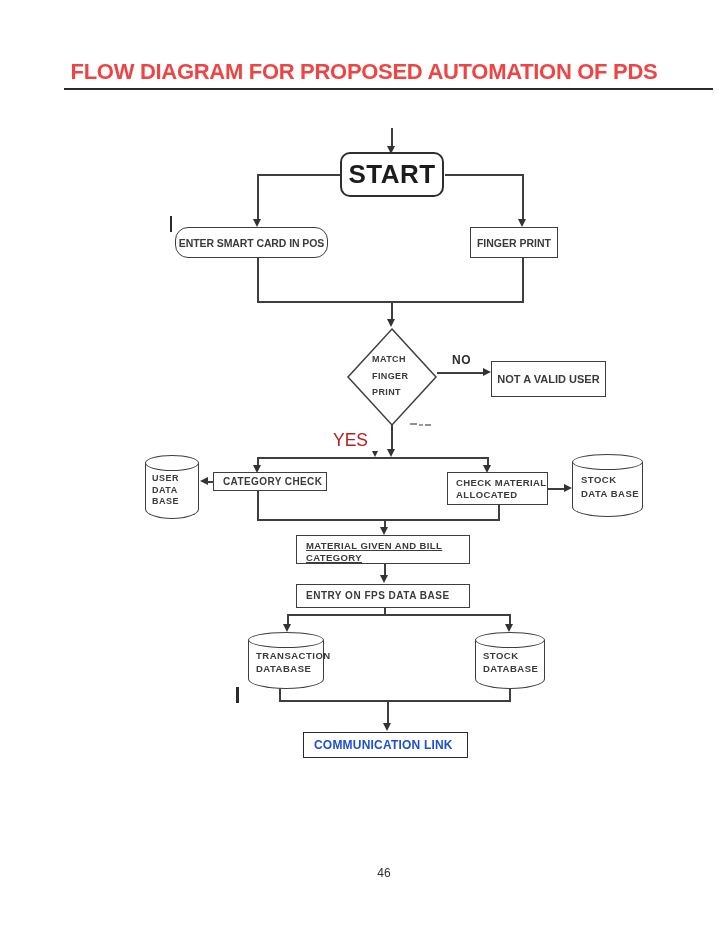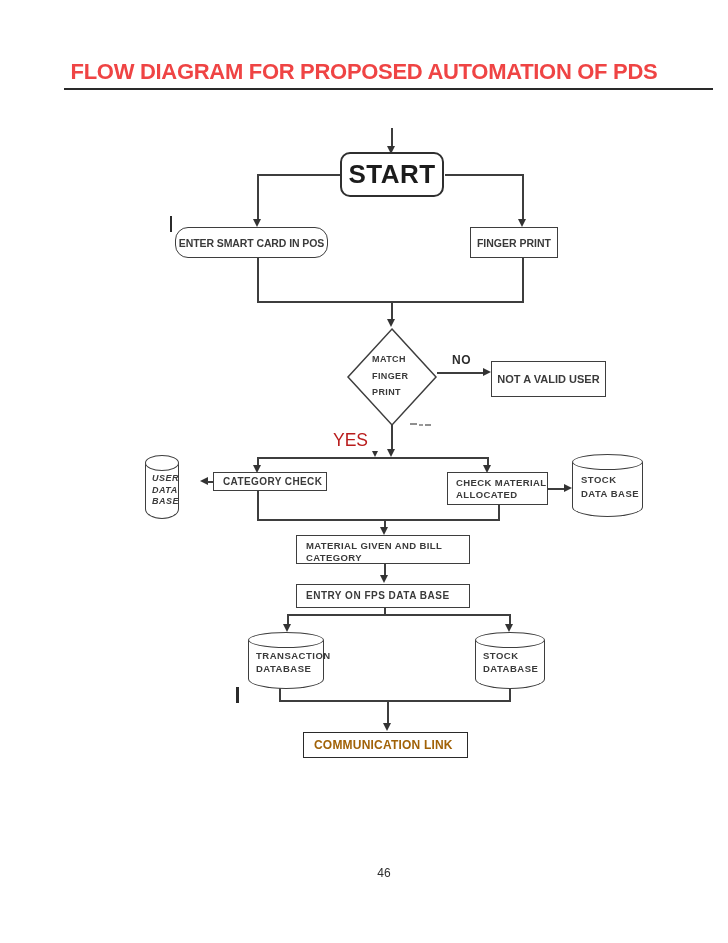--- a/index.html
+++ b/index.html
@@ -116,21 +116,21 @@
   <div class="smudge" style="left:419px; top:424px; width:4px; height:2px; background:#9c9c9c;"></div>
   <div class="smudge" style="left:425px; top:424px; width:6px; height:2px;"></div>
   <div class="tri tri-d-sm" style="left:372px; top:451px;"></div>
 
   <div class="hline" style="left:257px; top:457px; width:232px;"></div>
   <div class="vline" style="left:257px; top:457px; height:9px;"></div>
   <div class="tri tri-d" style="left:253px; top:465px;"></div>
   <div class="vline" style="left:487px; top:457px; height:9px;"></div>
   <div class="tri tri-d" style="left:483px; top:465px;"></div>
 
-  <div class="cyl" style="left:145px; top:455px; width:34px; height:64px;font-style:italic;">
+  <div class="cyl" style="left:145px; top:455px; width:54px; height:64px;">
     <div class="cyl-top"></div>
     <div class="cyl-body"></div>
     <div class="cyl-text" style="left:7px; top:18px;">
       <div>USER</div>
       <div>DATA</div>
       <div>BASE</div>
     </div>
   </div>
   <div class="tri tri-l" style="left:200px; top:477px;"></div>
   <div class="hline" style="left:207px; top:481px; width:7px;"></div>
@@ -154,21 +154,21 @@
       <div>DATA BASE</div>
     </div>
   </div>
 
   <div class="vline" style="left:257px; top:491px; height:29px;"></div>
   <div class="vline" style="left:498px; top:505px; height:15px;"></div>
   <div class="hline" style="left:257px; top:519px; width:243px;"></div>
   <div class="vline" style="left:384px; top:519px; height:9px;"></div>
   <div class="tri tri-d" style="left:380px; top:527px;"></div>
 
-  <div class="box two-line" style="left:296px; top:535px; width:174px; height:29px; padding:4px 0 0 9px;">
+  <div class="box two-line" style="left:296px; top:535px; width:174px; height:29px; padding:4px 0 0 9px;text-decoration:underline;">
     <div>MATERIAL GIVEN AND BILL</div>
     <div>CATEGORY</div>
   </div>
 
   <div class="vline" style="left:384px; top:564px; height:12px;"></div>
   <div class="tri tri-d" style="left:380px; top:575px;"></div>
 
   <div class="box" style="left:296px; top:584px; width:174px; height:24px; font-size:10px; letter-spacing:0.5px; line-height:22px; padding-left:9px;">
     <span>ENTRY ON FPS DATA BASE</span>
   </div>
@@ -198,19 +198,19 @@
     </div>
   </div>
 
   <div class="tick" style="left:236px; top:687px; width:2.5px; height:16px;"></div>
   <div class="vline" style="left:279px; top:686px; height:16px;"></div>
   <div class="vline" style="left:509px; top:686px; height:16px;"></div>
   <div class="hline" style="left:279px; top:700px; width:231px;"></div>
   <div class="vline" style="left:387px; top:700px; height:24px;"></div>
   <div class="tri tri-d" style="left:383px; top:723px;"></div>
 
-  <div class="box" style="left:303px; top:732px; width:165px; height:26px; border-color:#2a2a2a; font-size:12px; letter-spacing:0.2px; line-height:24px; padding-left:10px; color:#a16207;">
+  <div class="box" style="left:303px; top:732px; width:165px; height:26px; border-color:#2a2a2a; font-size:12px; letter-spacing:0.2px; line-height:24px; padding-left:10px; color:#1d4ed8;">
     <span>COMMUNICATION LINK</span>
   </div>
 
   <div class="page-number">46</div>
 
 </div>
 
 </body></html>

